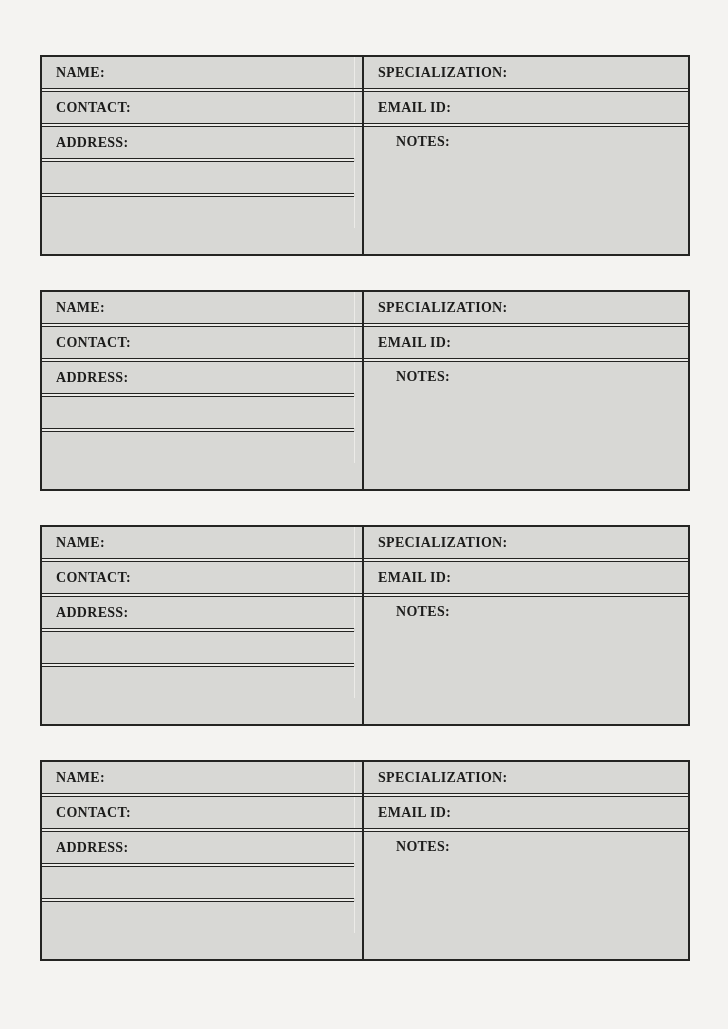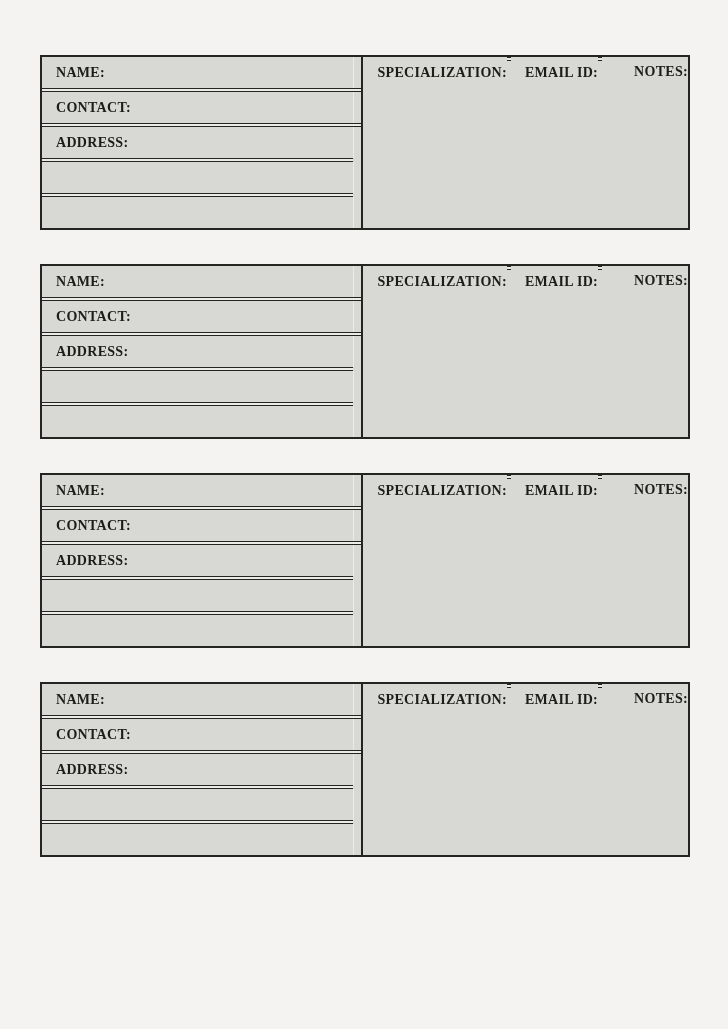--- a/index.html
+++ b/index.html
@@ -26,42 +26,42 @@
     font-size: 44px;
     line-height: 1.25;
     font-weight: 700;
     letter-spacing: 1px;
     color: var(--text);
   }
   .blocks {
     margin: 55px 38px 0 40px;
   }
   .block {
-    height: 175px;
+    height: 201px;
     border: 2px solid var(--line-dark);
     background: var(--cell-fill);
     display: flex;
     margin-bottom: 34px;
   }
   .block:last-child { margin-bottom: 0; }
   .col-left {
     width: 320px;
     display: flex;
     flex-direction: column;
     background: var(--cell-fill);
   }
   .divider {
     width: 2px;
     background: var(--line-dark);
     flex: 0 0 2px;
   }
   .col-right {
     flex: 1;
     display: flex;
-    flex-direction: row;
+    flex-direction: column;
     background: var(--cell-fill);
   }
   .cell {
     height: 31px;
     flex: 0 0 31px;
     background: var(--cell-fill);
   }
   .col-left .cell {
     margin-right: 7px;
     border-right: 1px solid var(--gap-light);

